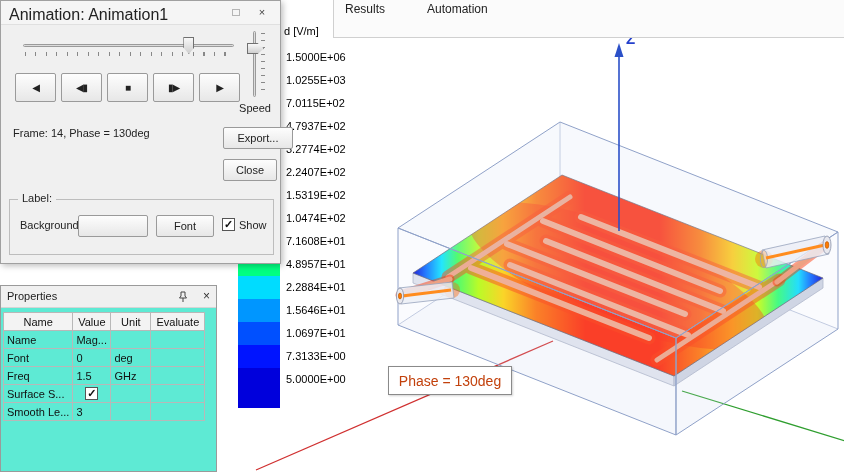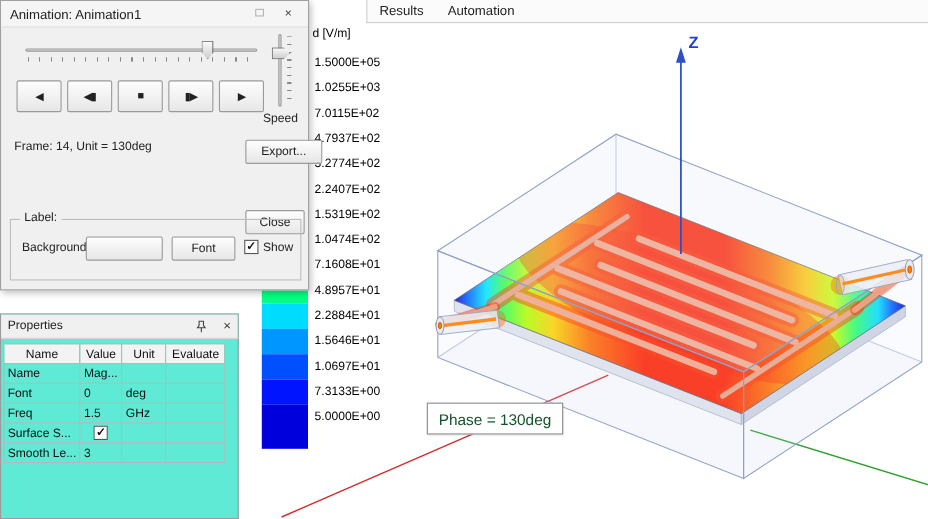--- a/index.html
+++ b/index.html
@@ -4,50 +4,50 @@
 <style>
   * { margin:0; padding:0; box-sizing:border-box; }
   html,body { width:844px; height:472px; overflow:hidden; background:#fff;
               font-family:"Liberation Sans", sans-serif; }
   #stage { position:relative; width:844px; height:472px; background:#fff; }
 
   
   #scene { position:absolute; left:0; top:0; z-index:1; }
 
   
-  .menubar { position:absolute; left:333px; top:0; width:511px; height:21px;
+  .menubar { position:absolute; left:333px; top:0; width:511px; height:38px;
              background:#fbfbfb; border-left:1px solid #d0d0d0; border-bottom:1px solid #d0d0d0;
-             z-index:3; display:flex; align-items:center; }
+             z-index:3; display:flex; align-items:flex-start;gap:20px; }
   .menu-item { padding:2px 11px; font-size:12px; color:#222; cursor:default; }
 
   
   .legend-title { position:absolute; left:284px; top:25px; z-index:2; font-size:11px; color:#000; white-space:nowrap; }
   .legend-entries { position:absolute; left:238px; top:46px; z-index:2; }
   .legend-row { display:flex; height:23px; }
   .legend-row.tall { height:40px; }
   .legend-swatch { width:42px; height:100%; }
   .legend-value { font-size:11px; line-height:23px; padding-left:6px; color:#000; white-space:nowrap; }
 
   
   .phase-box { position:absolute; left:388px; top:366px; width:124px; height:29px; z-index:2;
                background:#fff; border:1px solid #8a8a8a; box-shadow:1px 1px 2px rgba(0,0,0,.18);
                display:flex; align-items:center; justify-content:center;
-               color:#14532d; font-size:14px; }
+               color:#c2410c; font-size:14px; }
 
   
   .btn { background:linear-gradient(#fdfdfd,#e7e7e7); border:1px solid #9a9a9a;
          border-radius:2px; font-family:inherit; font-size:11px; color:#222; cursor:pointer; }
   .cb { display:inline-block; width:13px; height:13px; background:#fff; border:1px solid #555;
         font-size:11px; line-height:11px; text-align:center; color:#111; font-weight:bold; }
 
   
   .dlg { position:absolute; left:0; top:0; width:281px; height:264px; z-index:10;
          background:#f0f0f0; border:1px solid #a0a0a0; box-shadow:2px 2px 6px rgba(0,0,0,.25); }
   .dlg-titlebar { position:relative; height:24px; background:#f5f5f5; border-bottom:1px solid #e0e0e0; }
-  .dlg-title { position:absolute; left:8px; top:5px; font-size:12px; color:#222; }
+  .dlg-title { position:absolute; left:8px; top:5px; font-size:16px; color:#222; }
   .win-btn { position:absolute; top:4px; width:20px; height:16px; text-align:center; font-size:11px;
              line-height:15px; color:#444; cursor:pointer; }
   .win-btn.max { right:34px; color:#aaa; }
   .win-btn.close { right:8px; }
   .win-box { display:inline-block; width:8px; height:7px; border:1px solid #b5b5b5; }
 
   .hslider { position:absolute; left:22px; top:36px; width:211px; height:22px; }
   .hgroove { position:absolute; left:0; top:7px; width:100%; height:3px; background:#dcdcdc;
              border:1px solid #9a9a9a; border-radius:2px; }
   .hticks  { position:absolute; left:2px; top:15px; width:207px; height:4px;
@@ -65,21 +65,21 @@
              background:linear-gradient(#f8f8f8,#cfcfcf); border:1px solid #707070;
              clip-path:polygon(0 0,62% 0,100% 50%,62% 100%,0 100%); }
 
   .pb-row { position:absolute; left:14px; top:72px; display:flex; gap:5px; }
   .pb-btn { width:41px; height:29px; font-size:10px; letter-spacing:-1px; display:flex;
             align-items:center; justify-content:center; }
   .speed-label { position:absolute; left:230px; top:101px; width:48px; text-align:center;
                  font-size:11px; color:#222; }
   .frame-status { position:absolute; left:12px; top:126px; font-size:11px; color:#222; }
   .export-btn { position:absolute; left:222px; top:126px; width:70px; height:22px; }
-  .close-btn  { position:absolute; left:222px; top:158px; width:54px; height:22px;margin-top:32px; }
+  .close-btn  { position:absolute; left:222px; top:158px; width:54px; height:22px; }
 
   .label-group { position:absolute; left:8px; right:6px; top:198px; height:56px;
                  border:1px solid #bdbdbd; }
   .group-title { position:absolute; left:8px; top:-8px; background:#f0f0f0; padding:0 4px;
                  font-size:11px; color:#222;text-align:center; }
   .bg-label { position:absolute; left:10px; top:19px; font-size:11px; color:#222; }
   .bg-swatch-btn { position:absolute; left:68px; top:15px; width:70px; height:22px; }
   .font-btn { position:absolute; left:146px; top:15px; width:58px; height:22px; }
   .show-wrap { position:absolute; left:212px; top:18px; display:flex; align-items:center; gap:4px;
                font-size:11px; color:#222; }
@@ -209,21 +209,21 @@
 
   <div class="menubar">
     <span class="menu-item">Results</span>
     <span class="menu-item">Automation</span>
   </div>
 
   <div class="legend-title">d [V/m]</div>
   <div class="legend-entries">
       <div class="legend-row">
         <div class="legend-swatch" style="background: rgb(255, 0, 0);"></div>
-        <div class="legend-value">1.5000E+05</div>
+        <div class="legend-value">1.5000E+06</div>
       </div>
       <div class="legend-row">
         <div class="legend-swatch" style="background: rgb(255, 75, 0);"></div>
         <div class="legend-value">1.0255E+03</div>
       </div>
       <div class="legend-row">
         <div class="legend-swatch" style="background: rgb(255, 125, 0);"></div>
         <div class="legend-value">7.0115E+02</div>
       </div>
       <div class="legend-row">
@@ -300,21 +300,21 @@
     <div class="pb-row">
       <button class="btn pb-btn">◀</button>
       <button class="btn pb-btn">◀▮</button>
       <button class="btn pb-btn">■</button>
       <button class="btn pb-btn">▮▶</button>
       <button class="btn pb-btn">▶</button>
     </div>
 
     <div class="speed-label">Speed</div>
 
-    <div class="frame-status">Frame: 14, Unit = 130deg</div>
+    <div class="frame-status">Frame: 14, Phase = 130deg</div>
 
     <button class="btn export-btn">Export...</button>
     <button class="btn close-btn">Close</button>
 
     <div class="label-group">
       <span class="group-title">Label:</span>
       <span class="bg-label">Background:</span>
       <button class="btn bg-swatch-btn"></button>
       <button class="btn font-btn">Font</button>
       <span class="show-wrap">

